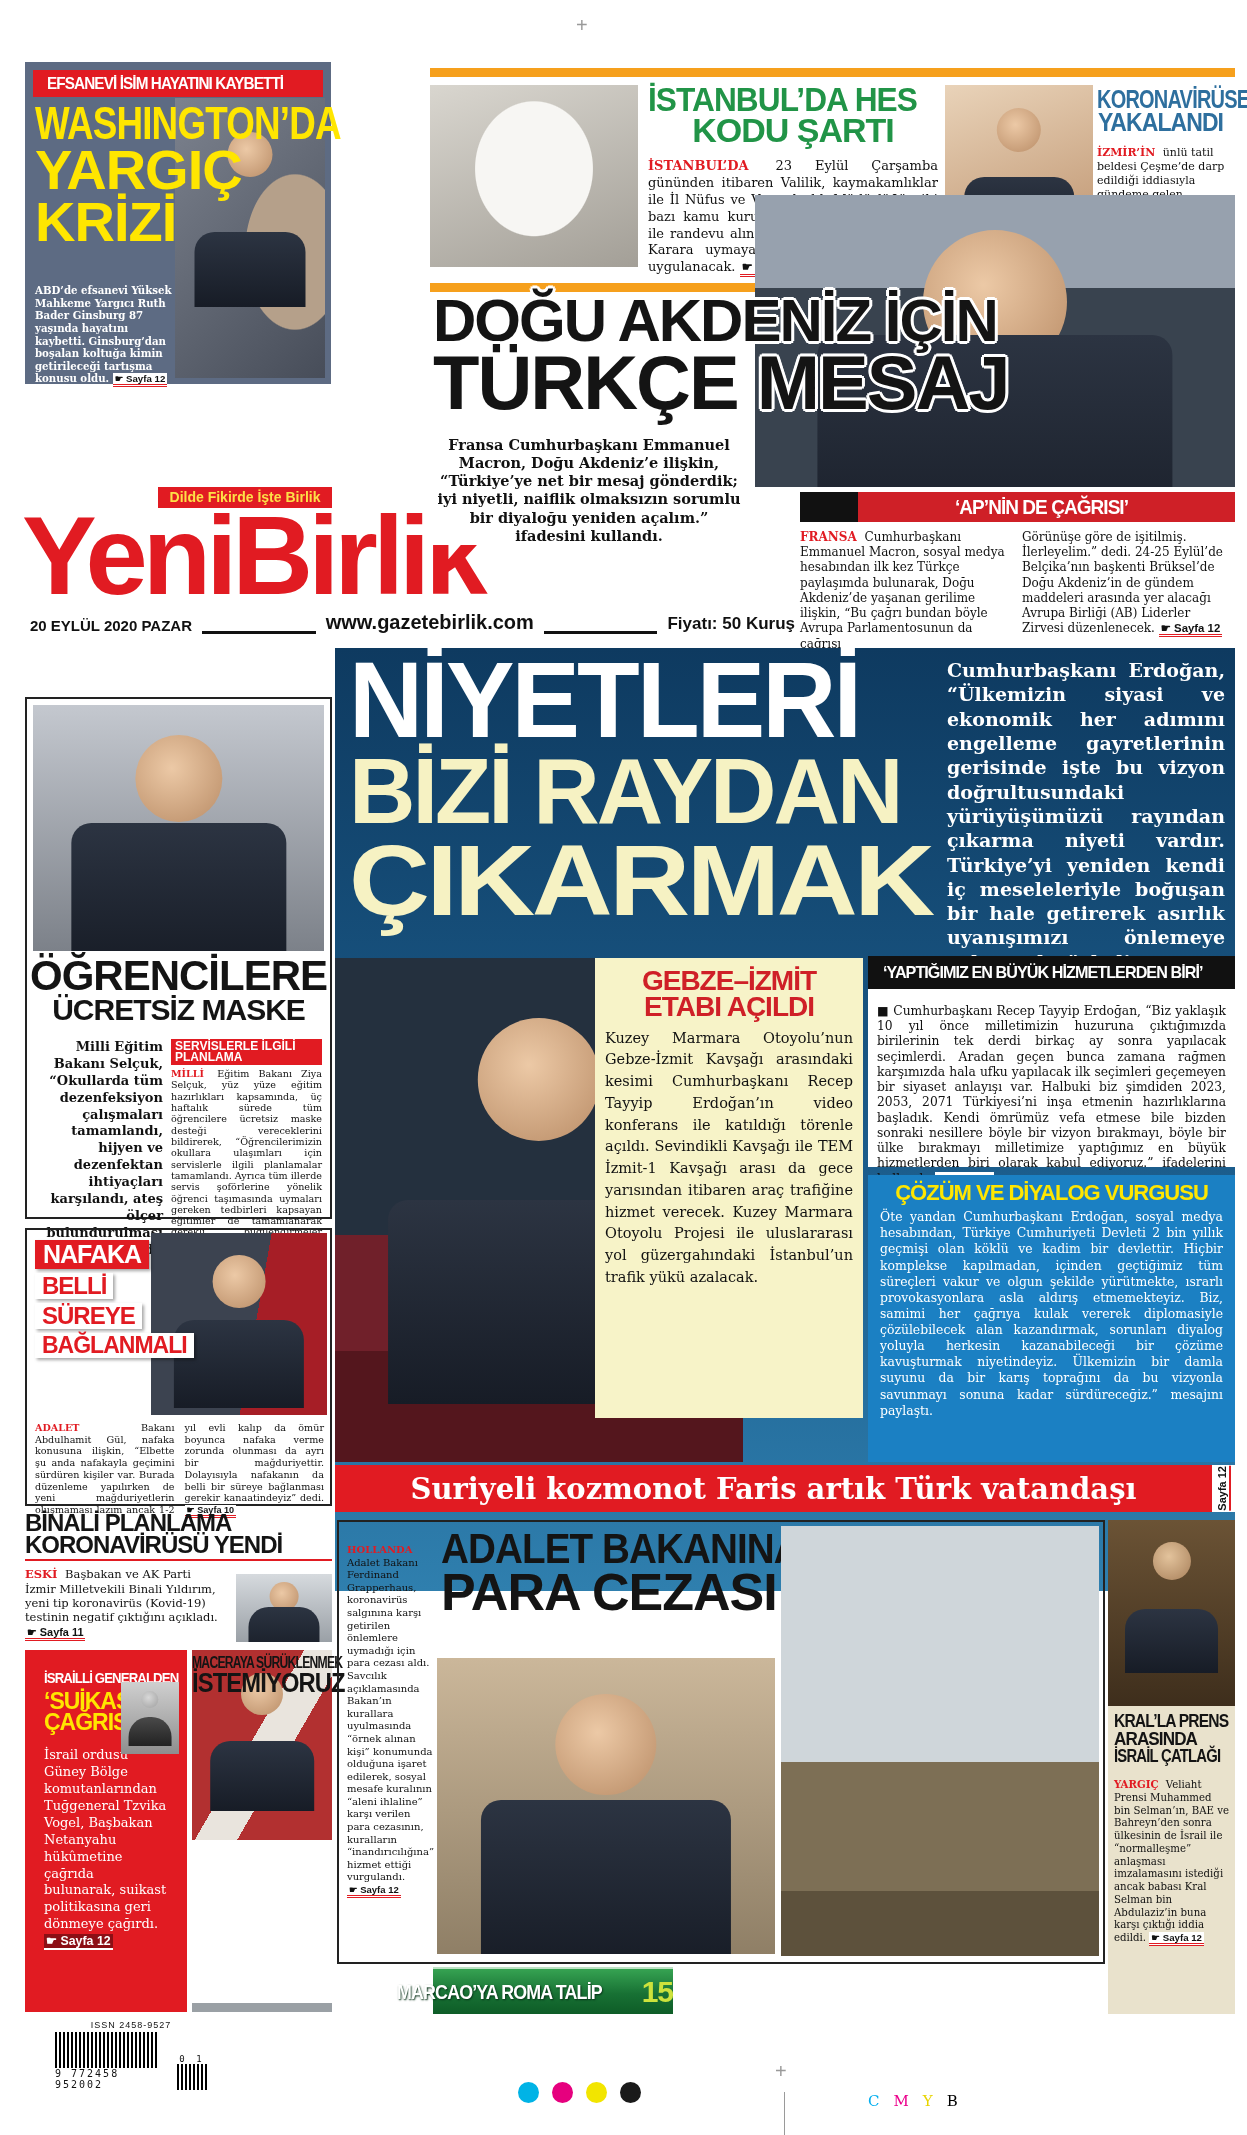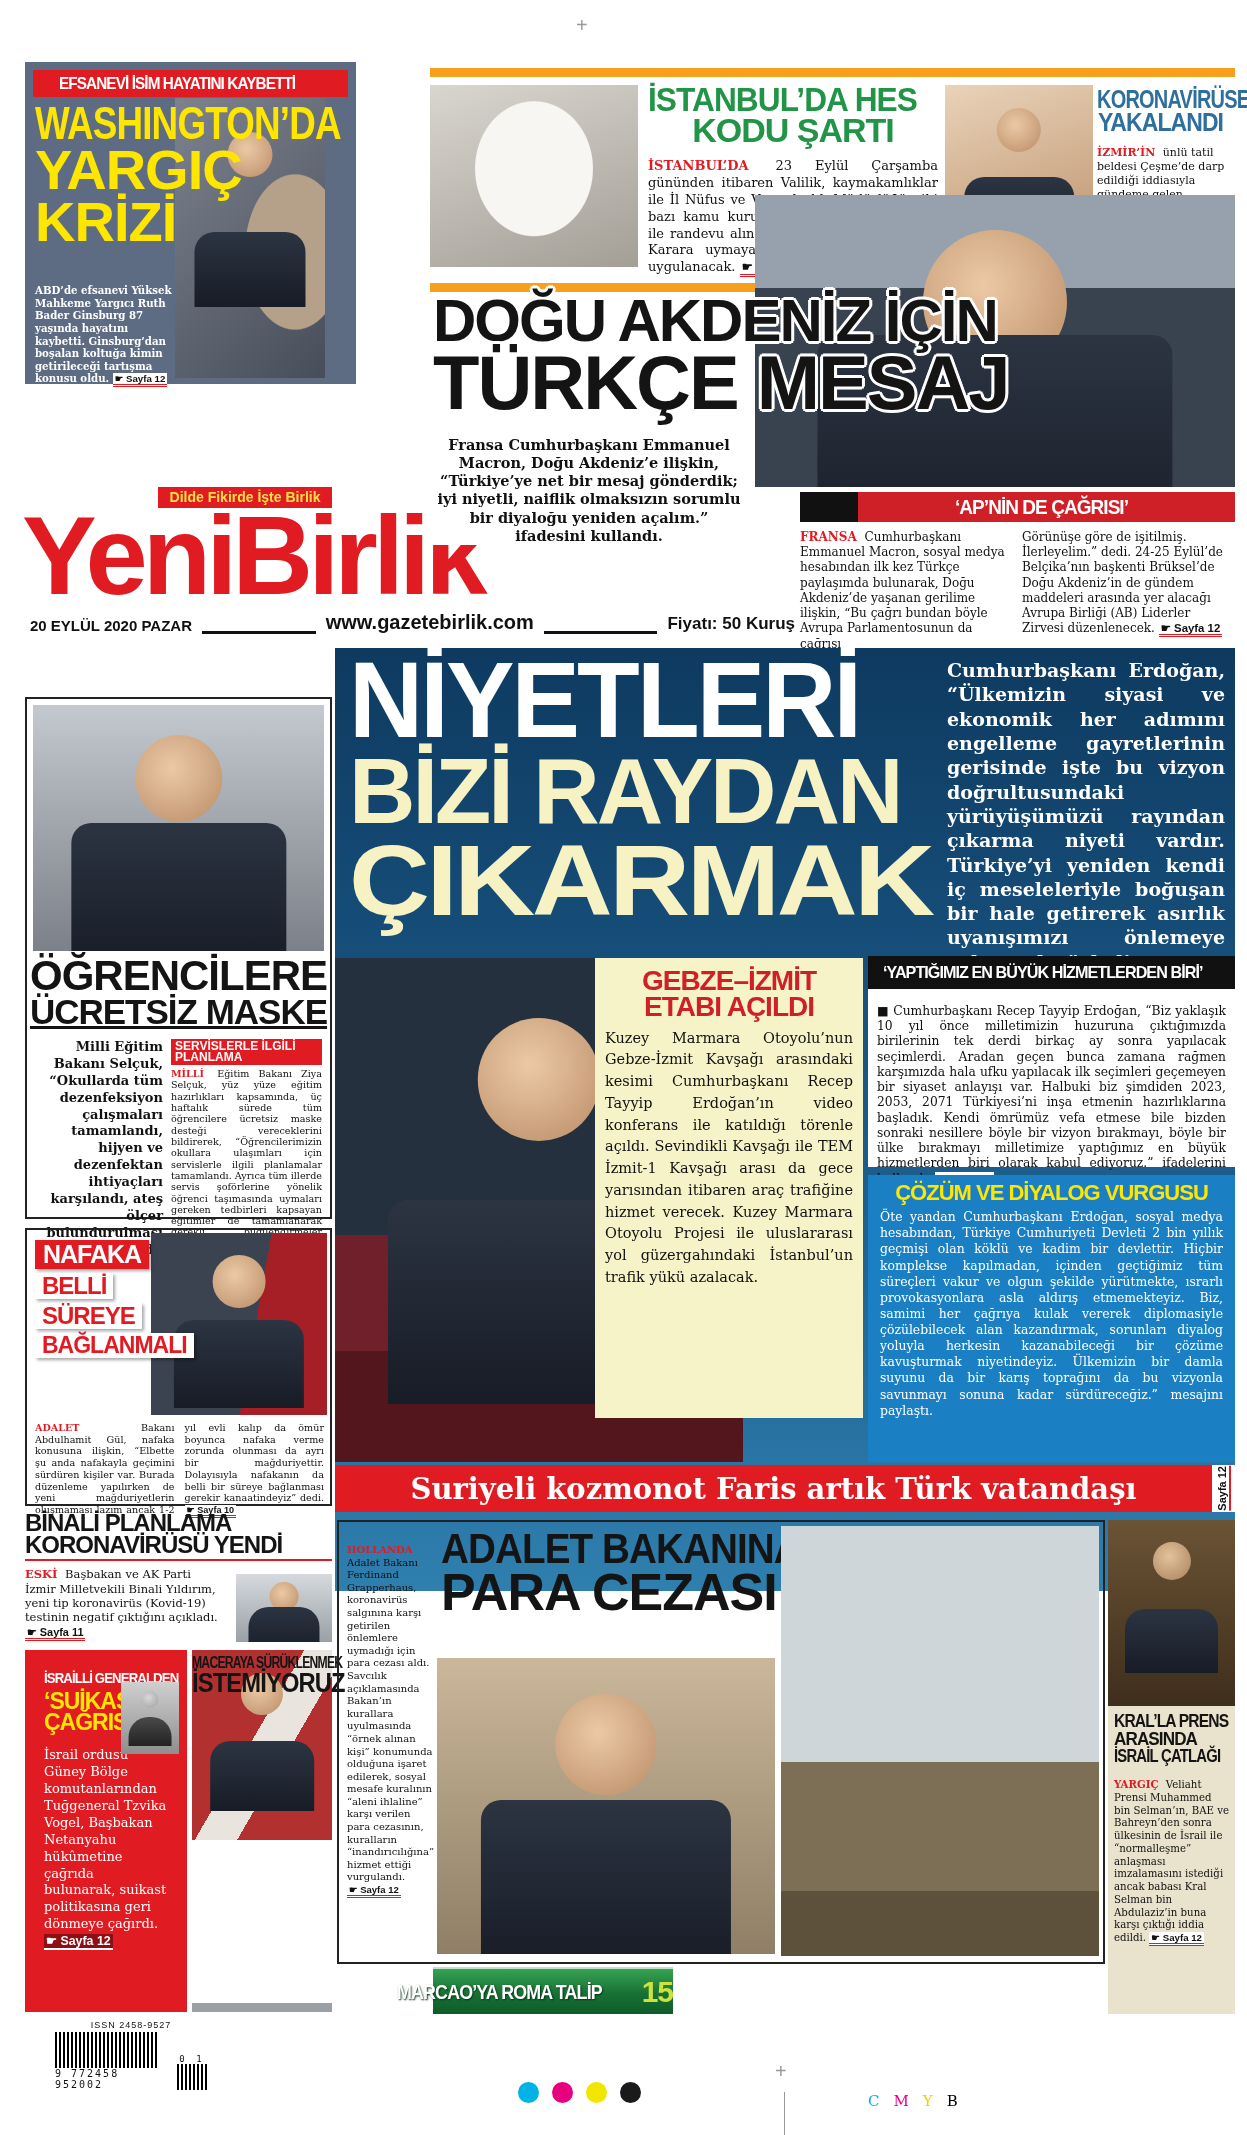--- a/index.html
+++ b/index.html
@@ -43,21 +43,21 @@
   .bars{background:repeating-linear-gradient(90deg,#000 0 2px,#fff 2px 4px);}
   .dot{display:inline-block;width:21px;height:21px;border-radius:50%;margin-right:13px;}
 </style>
 </head>
 <body>
 
 <div id="page">
 
   <div class="abs" style="left:576px;top:14px;color:#9a9a9a;font-size:20px;">+</div>
 
-  <div class="abs" style="left:25px;top:62px;width:331px;height:322px;background:#5d6b83;">
+  <div class="abs" style="left:25px;top:62px;width:306px;height:322px;background:#5d6b83;">
     <div class="abs" style="left:8px;top:8px;right:8px;height:27px;background:#e11b22;display:flex;align-items:center;justify-content:center;">
       <span class="hl sx" style="color:#fff;font-size:17px;transform:scaleX(.9);">EFSANEVİ İSİM HAYATINI KAYBETTİ</span>
     </div>
     <div class="ph ph-rbg" style="left:150px;top:36px;width:150px;height:280px;"></div>
     <div class="abs hl" style="left:10px;top:40px;color:#ffe600;z-index:2;">
       <span class="sx" style="font-size:46px;transform:scaleX(.8);">WASHINGTON’DA</span><br>
       <span class="sx" style="font-size:56px;">YARGIÇ</span><br>
       <span class="sx" style="font-size:56px;">KRİZİ</span>
     </div>
     <p class="abs serif" style="left:10px;top:222px;width:142px;margin:0;color:#fff;font-weight:bold;font-size:10.2px;line-height:1.24;z-index:2;">
@@ -163,21 +163,21 @@
     <span class="serif" style="color:#fff;font-weight:bold;font-size:29px;">Suriyeli kozmonot Faris artık Türk vatandaşı</span>
   </div>
   <div class="abs" style="left:1212px;top:1465px;width:23px;height:47px;background:#fff;display:flex;align-items:center;justify-content:center;">
     <span style="writing-mode:vertical-rl;transform:rotate(180deg);font-weight:bold;font-size:11px;border-left:2px solid #e11b22;padding-left:1px;">Sayfa 12</span>
   </div>
 
   <div class="abs" style="left:25px;top:697px;width:307px;height:522px;border:2px solid #222;box-sizing:border-box;">
     <div class="ph ph-minister" style="left:6px;top:6px;width:291px;height:246px;"></div>
     <div class="abs hl" style="left:0;top:258px;width:100%;text-align:center;color:#141414;">
       <span class="sx" style="font-size:42px;">ÖĞRENCİLERE</span><br>
-      <span class="sx" style="font-size:35px;text-decoration:underline;">ÜCRETSİZ MASKE</span>
+      <span class="sx" style="font-size:30px;">ÜCRETSİZ MASKE</span>
     </div>
     <div class="abs" style="left:8px;top:340px;width:287px;display:flex;gap:8px;">
       <p class="serif" style="width:128px;margin:0;font-weight:bold;font-size:13px;line-height:1.3;text-align:right;">Milli Eğitim Bakanı Selçuk, “Okullarda tüm dezenfeksiyon çalışmaları tamamlandı, hijyen ve dezenfektan ihtiyaçları karşılandı, ateş ölçer bulundurulması sağlandı.” dedi.</p>
       <div style="flex:1;">
         <span class="hl" style="display:inline-block;background:#e11b22;color:#fff;font-size:12px;padding:2px 4px;margin-bottom:3px;letter-spacing:0;">SERVİSLERLE İLGİLİ PLANLAMA</span>
         <p class="serif just" style="margin:0;font-size:9.6px;line-height:1.18;">
           <span class="leadin">MİLLİ</span>
           <span>Eğitim Bakanı Ziya Selçuk, yüz yüze eğitim hazırlıkları kapsamında, üç haftalık sürede tüm öğrencilere ücretsiz maske desteği vereceklerini bildirerek, “Öğrencilerimizin okullara ulaşımları için servislerle ilgili planlamalar tamamlandı. Ayrıca tüm illerde servis şoförlerine yönelik öğrenci taşımasında uymaları gereken tedbirleri kapsayan eğitimler de tamamlanarak gerekli bilgilendirmeler yapıldı.” ifadelerini kullandı.</span>
           <span class="pref"><span class="hand">☛</span> <span>13</span></span>
         </p>

